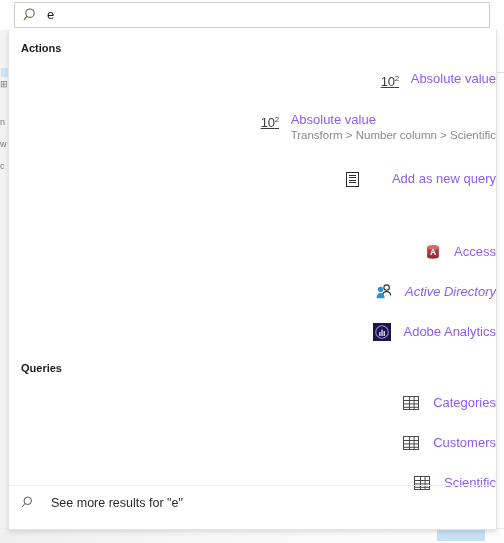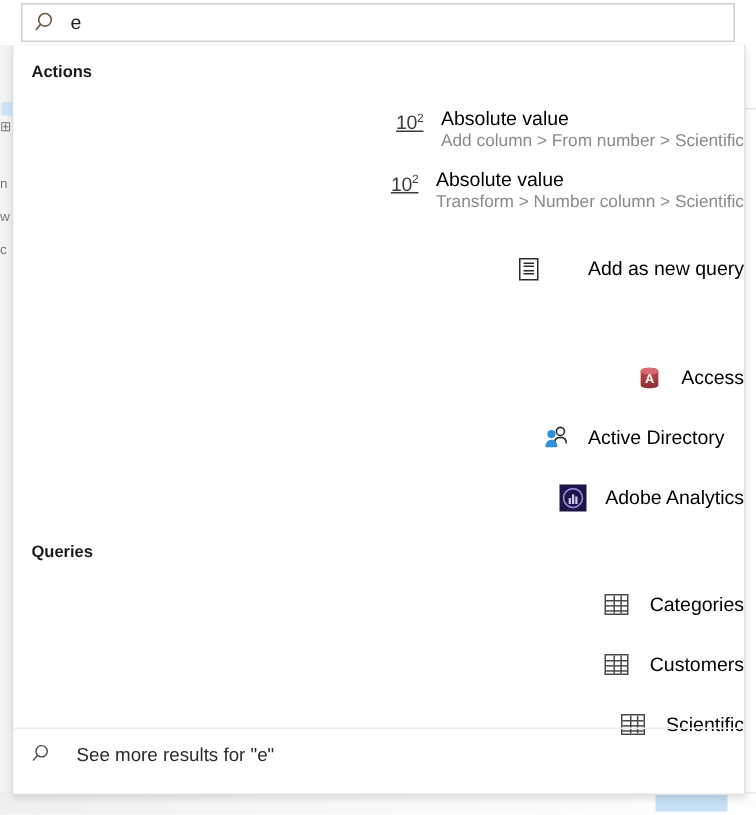--- a/index.html
+++ b/index.html
@@ -150,21 +150,21 @@
     align-items: flex-start;
     justify-content: flex-start;
     padding-top: 1px;
   }
   .result-row .text-cell {
     flex: 1 1 auto;
     min-width: 0;
   }
   .row-title {
     font-size: 13px;
-    color: #000000;
+    color: #8b5cf6;
     line-height: 17px;
     white-space: nowrap;
   }
   .row-sub {
     font-size: 11.5px;
     color: #8a8a8a;
     line-height: 15px;
     white-space: nowrap;
   }
 
@@ -306,21 +306,20 @@
 <div id="results-flyout">
 
   <div class="section-header" style="position:absolute; top:10px;">Actions</div>
 
   <div class="result-row" style="position:absolute; top:40px; right:0;">
     <span class="icon-cell">
       <span class="icon-pow"><span>10</span><sup>2</sup></span>
     </span>
     <span class="text-cell">
       <div class="row-title">Absolute value</div>
-      <div class="row-sub">Add column &gt; From number &gt; Scientific</div>
     </span>
   </div>
 
   <div class="result-row" style="position:absolute; top:81px; right:0;">
     <span class="icon-cell">
       <span class="icon-pow"><span>10</span><sup>2</sup></span>
     </span>
     <span class="text-cell">
       <div class="row-title">Absolute value</div>
       <div class="row-sub">Transform &gt; Number column &gt; Scientific</div>
@@ -356,21 +355,21 @@
           <ellipse cx="9" cy="4.4" rx="5.9" ry="2.2" fill="#d86a6d"></ellipse>
           <text x="9" y="12.2" text-anchor="middle" font-family="Liberation Sans, sans-serif" font-size="8.5" font-weight="bold" fill="#ffffff">A</text>
         </svg>
       </span>
     </span>
     <span class="text-cell">
       <div class="row-title">Access</div>
     </span>
   </div>
 
-  <div class="result-row" style="position:absolute; top:252px; right:13px; align-items:center;">
+  <div class="result-row" style="position:absolute; top:252px; right:0; align-items:center;font-style:italic;">
     <span class="icon-cell" style="align-items:center;">
       <span class="icon-ad">
         <svg width="18" height="18" viewBox="0 0 18 18" aria-hidden="true">
           <circle cx="11.6" cy="4.6" r="2.7" fill="none" stroke="#2b2b2b" stroke-width="1.1"></circle>
           <path d="M7.6 12.6 C7.6 9.9 9.4 8.6 11.6 8.6 C13.8 8.6 15.6 9.9 15.6 12.6" fill="none" stroke="#2b2b2b" stroke-width="1.1"></path>
           <circle cx="5.6" cy="6.4" r="2.7" fill="#2f8fd8"></circle>
           <path d="M1.6 15.2 C1.6 11.6 3.4 10.1 5.6 10.1 C7.8 10.1 9.6 11.6 9.6 15.2 Z" fill="#2f8fd8"></path>
         </svg>
       </span>
     </span>

